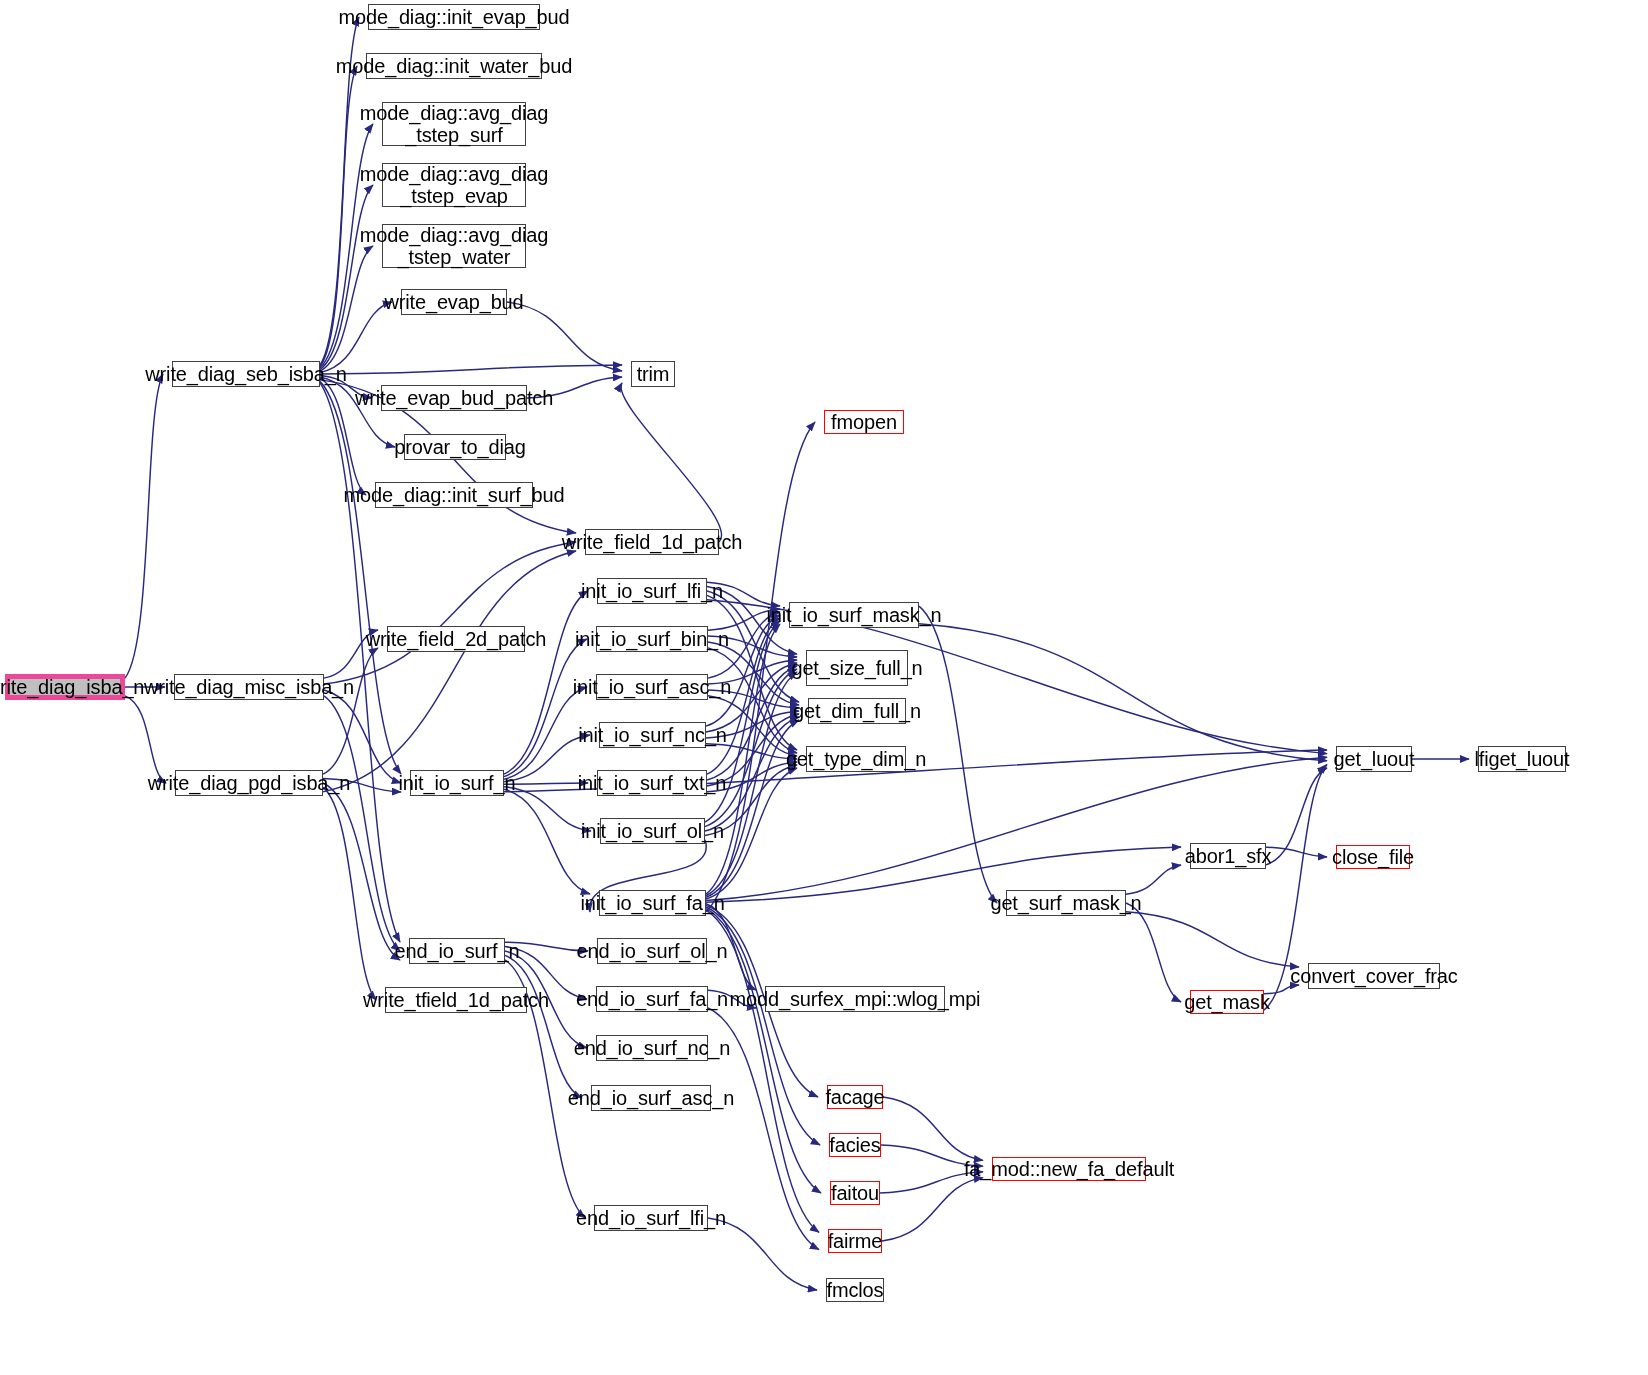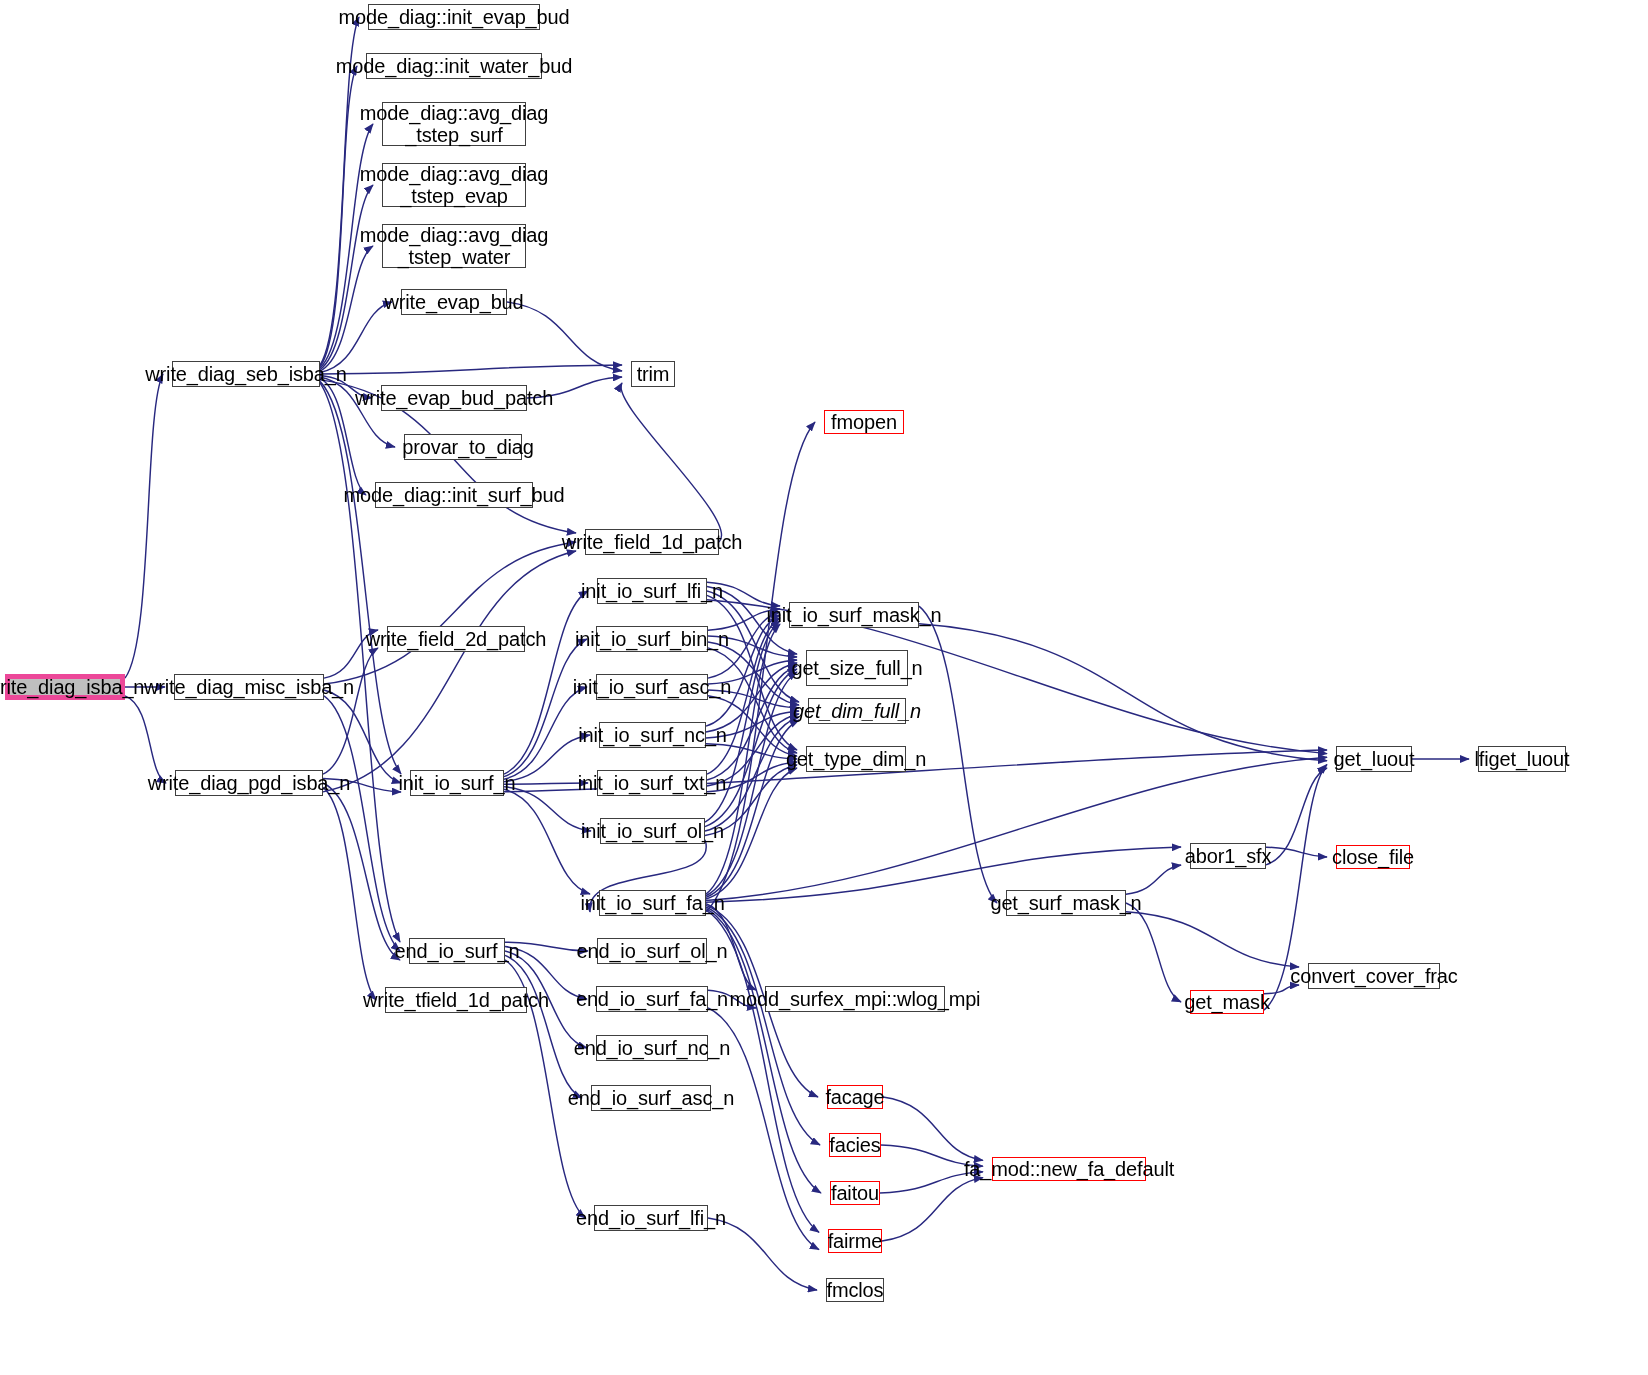--- a/index.html
+++ b/index.html
@@ -169,21 +169,21 @@
     <div class="node" style="left: 368px; top: 4px; width: 172px; height: 26px;"><span class="lbl">mode_diag::init_evap_bud</span></div>
     <div class="node" style="left: 366px; top: 53px; width: 176px; height: 26px;"><span class="lbl">mode_diag::init_water_bud</span></div>
     <div class="node" style="left: 382px; top: 102px; width: 144px; height: 44px;"><span class="lbl">mode_diag::avg_diag
 _tstep_surf</span></div>
     <div class="node" style="left: 382px; top: 163px; width: 144px; height: 44px;"><span class="lbl">mode_diag::avg_diag
 _tstep_evap</span></div>
     <div class="node" style="left: 382px; top: 224px; width: 144px; height: 44px;"><span class="lbl">mode_diag::avg_diag
 _tstep_water</span></div>
     <div class="node" style="left: 401px; top: 289px; width: 106px; height: 26px;"><span class="lbl">write_evap_bud</span></div>
     <div class="node" style="left: 381px; top: 385px; width: 146px; height: 26px;"><span class="lbl">write_evap_bud_patch</span></div>
-    <div class="node" style="left: 404px; top: 434px; width: 118px; height: 26px; padding-left: 10px;"><span class="lbl">provar_to_diag</span></div>
+    <div class="node" style="left: 404px; top: 434px; width: 102px; height: 26px; padding-left: 10px;"><span class="lbl">provar_to_diag</span></div>
     <div class="node" style="left: 375px; top: 482px; width: 158px; height: 26px;"><span class="lbl">mode_diag::init_surf_bud</span></div>
     <div class="node" style="left: 387px; top: 626px; width: 138px; height: 26px;"><span class="lbl">write_field_2d_patch</span></div>
     <div class="node" style="left: 385px; top: 987px; width: 142px; height: 26px;"><span class="lbl">write_tfield_1d_patch</span></div>
     <div class="node" style="left: 631px; top: 361px; width: 44px; height: 26px;"><span class="lbl">trim</span></div>
     <div class="node" style="left: 585px; top: 529px; width: 134px; height: 26px;"><span class="lbl">write_field_1d_patch</span></div>
     <div class="node" style="left: 597px; top: 578px; width: 110px; height: 26px;"><span class="lbl">init_io_surf_lfi_n</span></div>
     <div class="node" style="left: 596px; top: 626px; width: 112px; height: 26px;"><span class="lbl">init_io_surf_bin_n</span></div>
     <div class="node" style="left: 596px; top: 674px; width: 112px; height: 26px;"><span class="lbl">init_io_surf_asc_n</span></div>
     <div class="node" style="left: 599px; top: 722px; width: 107px; height: 26px;"><span class="lbl">init_io_surf_nc_n</span></div>
     <div class="node" style="left: 597px; top: 770px; width: 110px; height: 26px;"><span class="lbl">init_io_surf_txt_n</span></div>
@@ -192,21 +192,21 @@
     <div class="node" style="left: 410px; top: 770px; width: 94px; height: 26px;"><span class="lbl">init_io_surf_n</span></div>
     <div class="node" style="left: 409px; top: 938px; width: 96px; height: 26px;"><span class="lbl">end_io_surf_n</span></div>
     <div class="node" style="left: 597px; top: 938px; width: 110px; height: 26px;"><span class="lbl">end_io_surf_ol_n</span></div>
     <div class="node" style="left: 596px; top: 986px; width: 112px; height: 26px;"><span class="lbl">end_io_surf_fa_n</span></div>
     <div class="node" style="left: 596px; top: 1035px; width: 112px; height: 26px;"><span class="lbl">end_io_surf_nc_n</span></div>
     <div class="node" style="left: 591px; top: 1085px; width: 120px; height: 26px;"><span class="lbl">end_io_surf_asc_n</span></div>
     <div class="node" style="left: 594px; top: 1205px; width: 114px; height: 26px;"><span class="lbl">end_io_surf_lfi_n</span></div>
     <div class="node red" style="left: 824px; top: 410px; width: 80px; height: 24px;"><span class="lbl">fmopen</span></div>
     <div class="node" style="left: 789px; top: 602px; width: 130px; height: 26px;"><span class="lbl">init_io_surf_mask_n</span></div>
     <div class="node" style="left: 806px; top: 650px; width: 102px; height: 36px;"><span class="lbl">get_size_full_n</span></div>
-    <div class="node" style="left: 808px; top: 698px; width: 98px; height: 26px; font-style: italic;"><span class="lbl">get_dim_full_n</span></div>
+    <div class="node" style="left: 808px; top: 698px; width: 98px; height: 26px;"><span class="lbl">get_dim_full_n</span></div>
     <div class="node" style="left: 806px; top: 746px; width: 100px; height: 26px;"><span class="lbl">get_type_dim_n</span></div>
     <div class="node" style="left: 1006px; top: 890px; width: 120px; height: 26px;"><span class="lbl">get_surf_mask_n</span></div>
     <div class="node" style="left: 765px; top: 986px; width: 180px; height: 26px;"><span class="lbl">modd_surfex_mpi::wlog_mpi</span></div>
     <div class="node red" style="left: 827px; top: 1085px; width: 56px; height: 24px;"><span class="lbl">facage</span></div>
     <div class="node red" style="left: 829px; top: 1133px; width: 52px; height: 24px;"><span class="lbl">facies</span></div>
     <div class="node red" style="left: 830px; top: 1181px; width: 50px; height: 24px;"><span class="lbl">faitou</span></div>
     <div class="node red" style="left: 828px; top: 1229px; width: 54px; height: 24px;"><span class="lbl">fairme</span></div>
     <div class="node" style="left: 826px; top: 1278px; width: 58px; height: 24px;"><span class="lbl">fmclos</span></div>
     <div class="node" style="left: 1190px; top: 843px; width: 76px; height: 26px;"><span class="lbl">abor1_sfx</span></div>
     <div class="node red" style="left: 1336px; top: 845px; width: 74px; height: 24px;"><span class="lbl">close_file</span></div>

